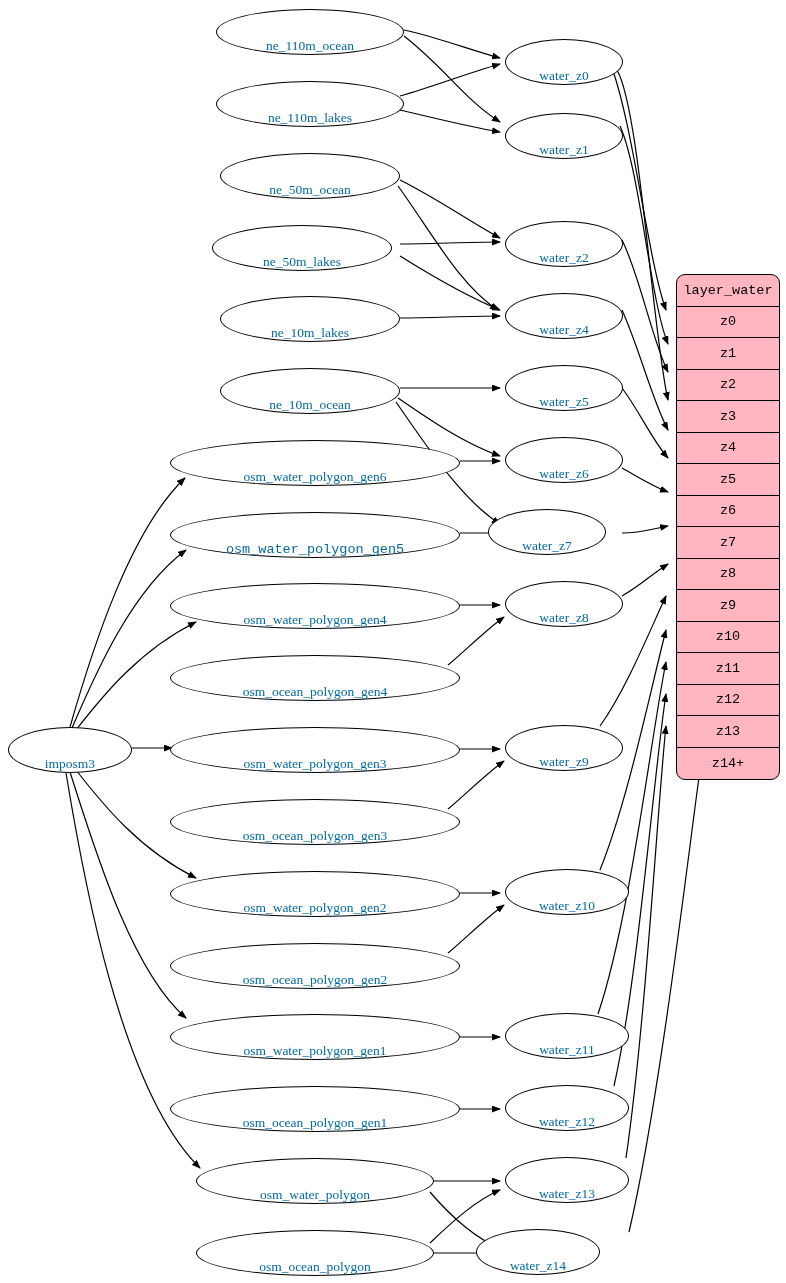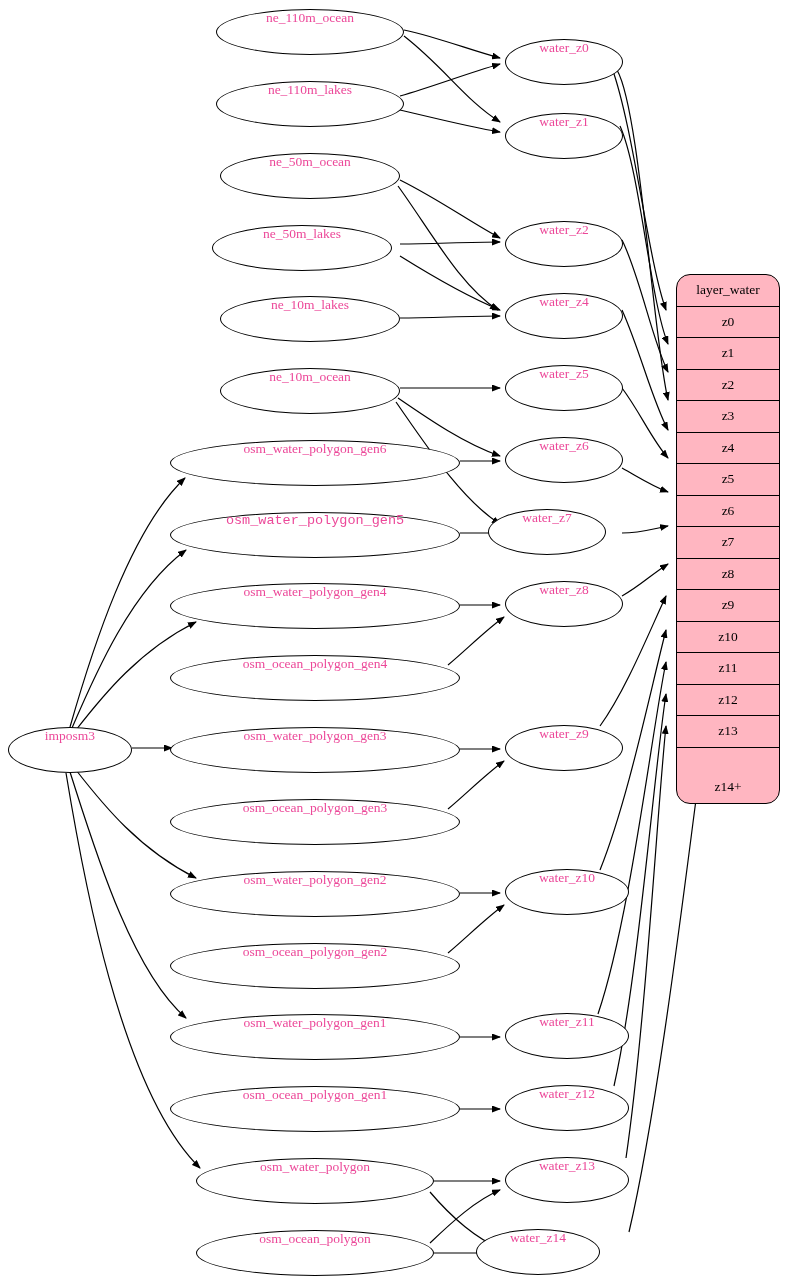--- a/index.html
+++ b/index.html
@@ -22,52 +22,52 @@
     left: 0;
     top: 0;
     width: 786px;
     height: 1283px;
     pointer-events: none;
   }
   .node {
     position: absolute;
     box-sizing: border-box;
     display: flex;
-    align-items: flex-start;
+    align-items: flex-end;
     justify-content: center;
     border: 1px solid #000000;
     background: #ffffff;
-    color: #ec4899;
+    color: #0369a1;
     font-size: 13.5px;
     white-space: nowrap;
   }
   .ellipse {
     border-radius: 50%;
   }
   .table-node {
     position: absolute;
     box-sizing: border-box;
     border: 1px solid #000000;
-    border-radius: 14px;
+    border-radius: 9px;
     background: #ffb6c1;
     overflow: hidden;
+    font-family: Liberation Mono, monospace;
   }
   .table-node .cell {
     box-sizing: border-box;
     display: flex;
     align-items: center;
     justify-content: center;
     border-bottom: 1px solid #000000;
     font-size: 13.5px;
     color: #000000;
     height: 31.5px;
   }
   .table-node .cell:last-child {
     border-bottom: none;
-    margin-top: 24px;
   }
 </style>
 </head>
 <body>
 
 <div id="canvas">
 
   <svg class="edges" viewBox="0 0 786 1283">
     <defs>
       <marker id="arrow" markerWidth="9" markerHeight="7" refX="8" refY="3.5" orient="auto" markerUnits="userSpaceOnUse">

